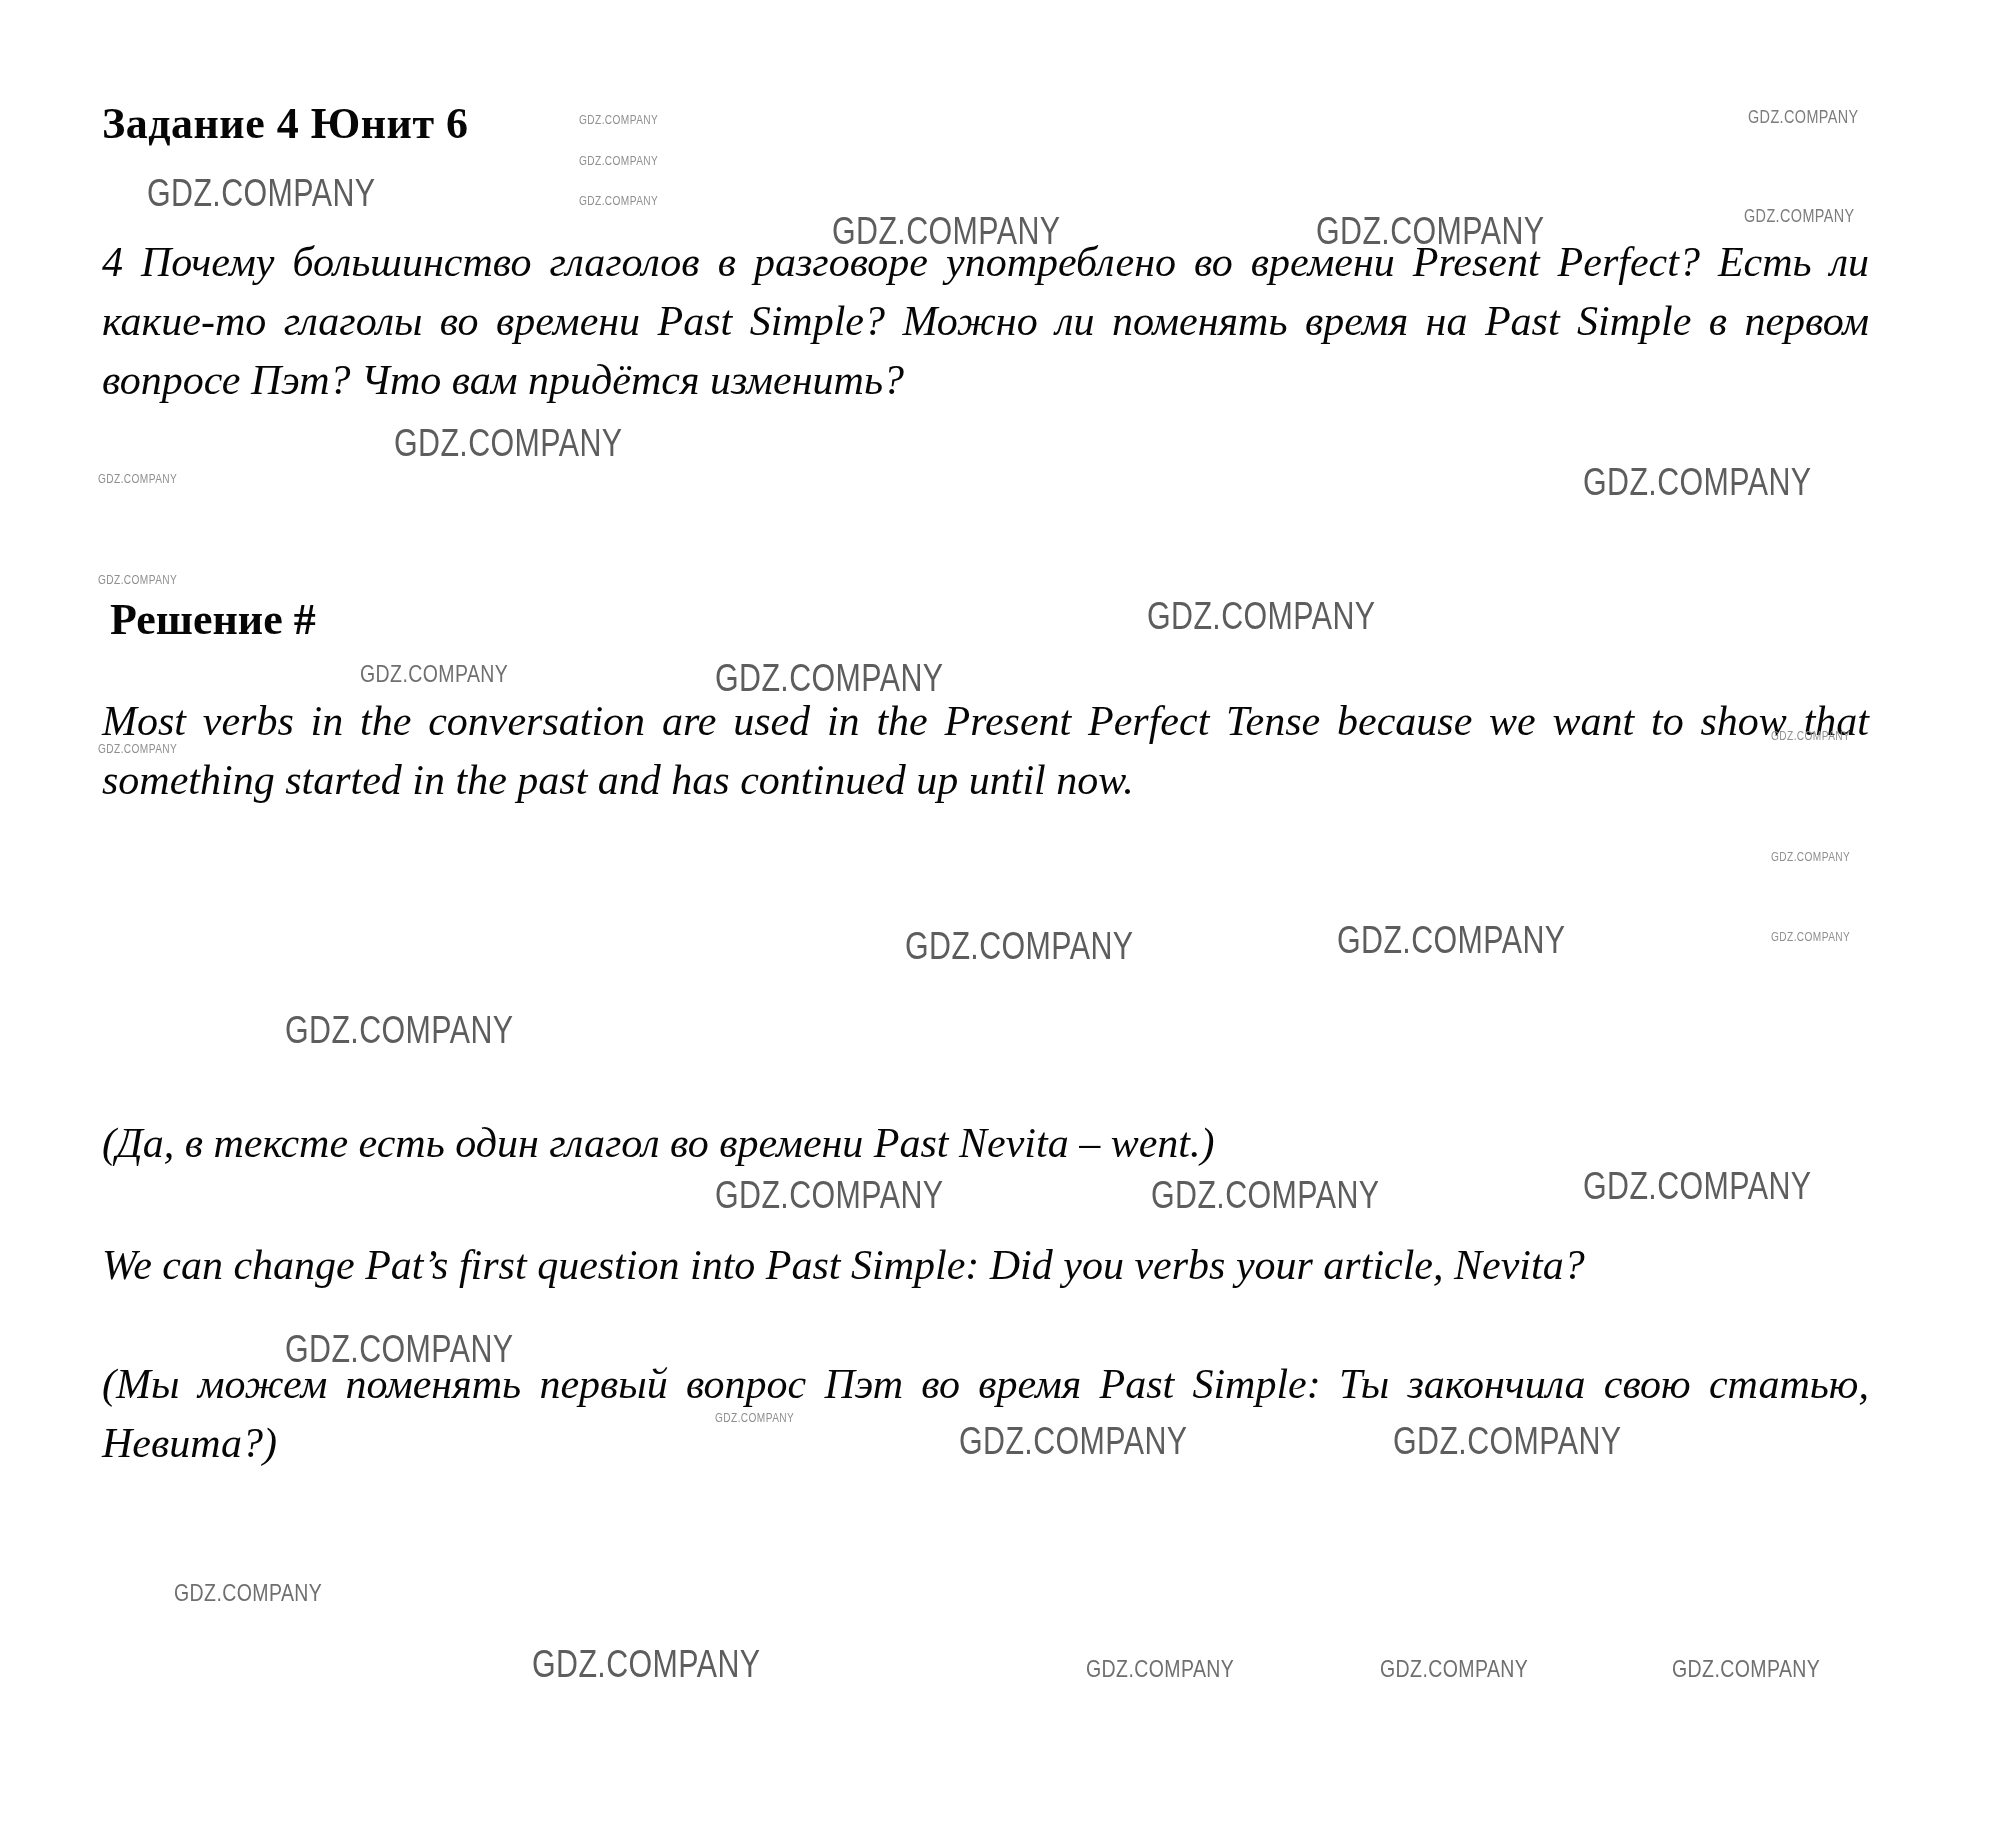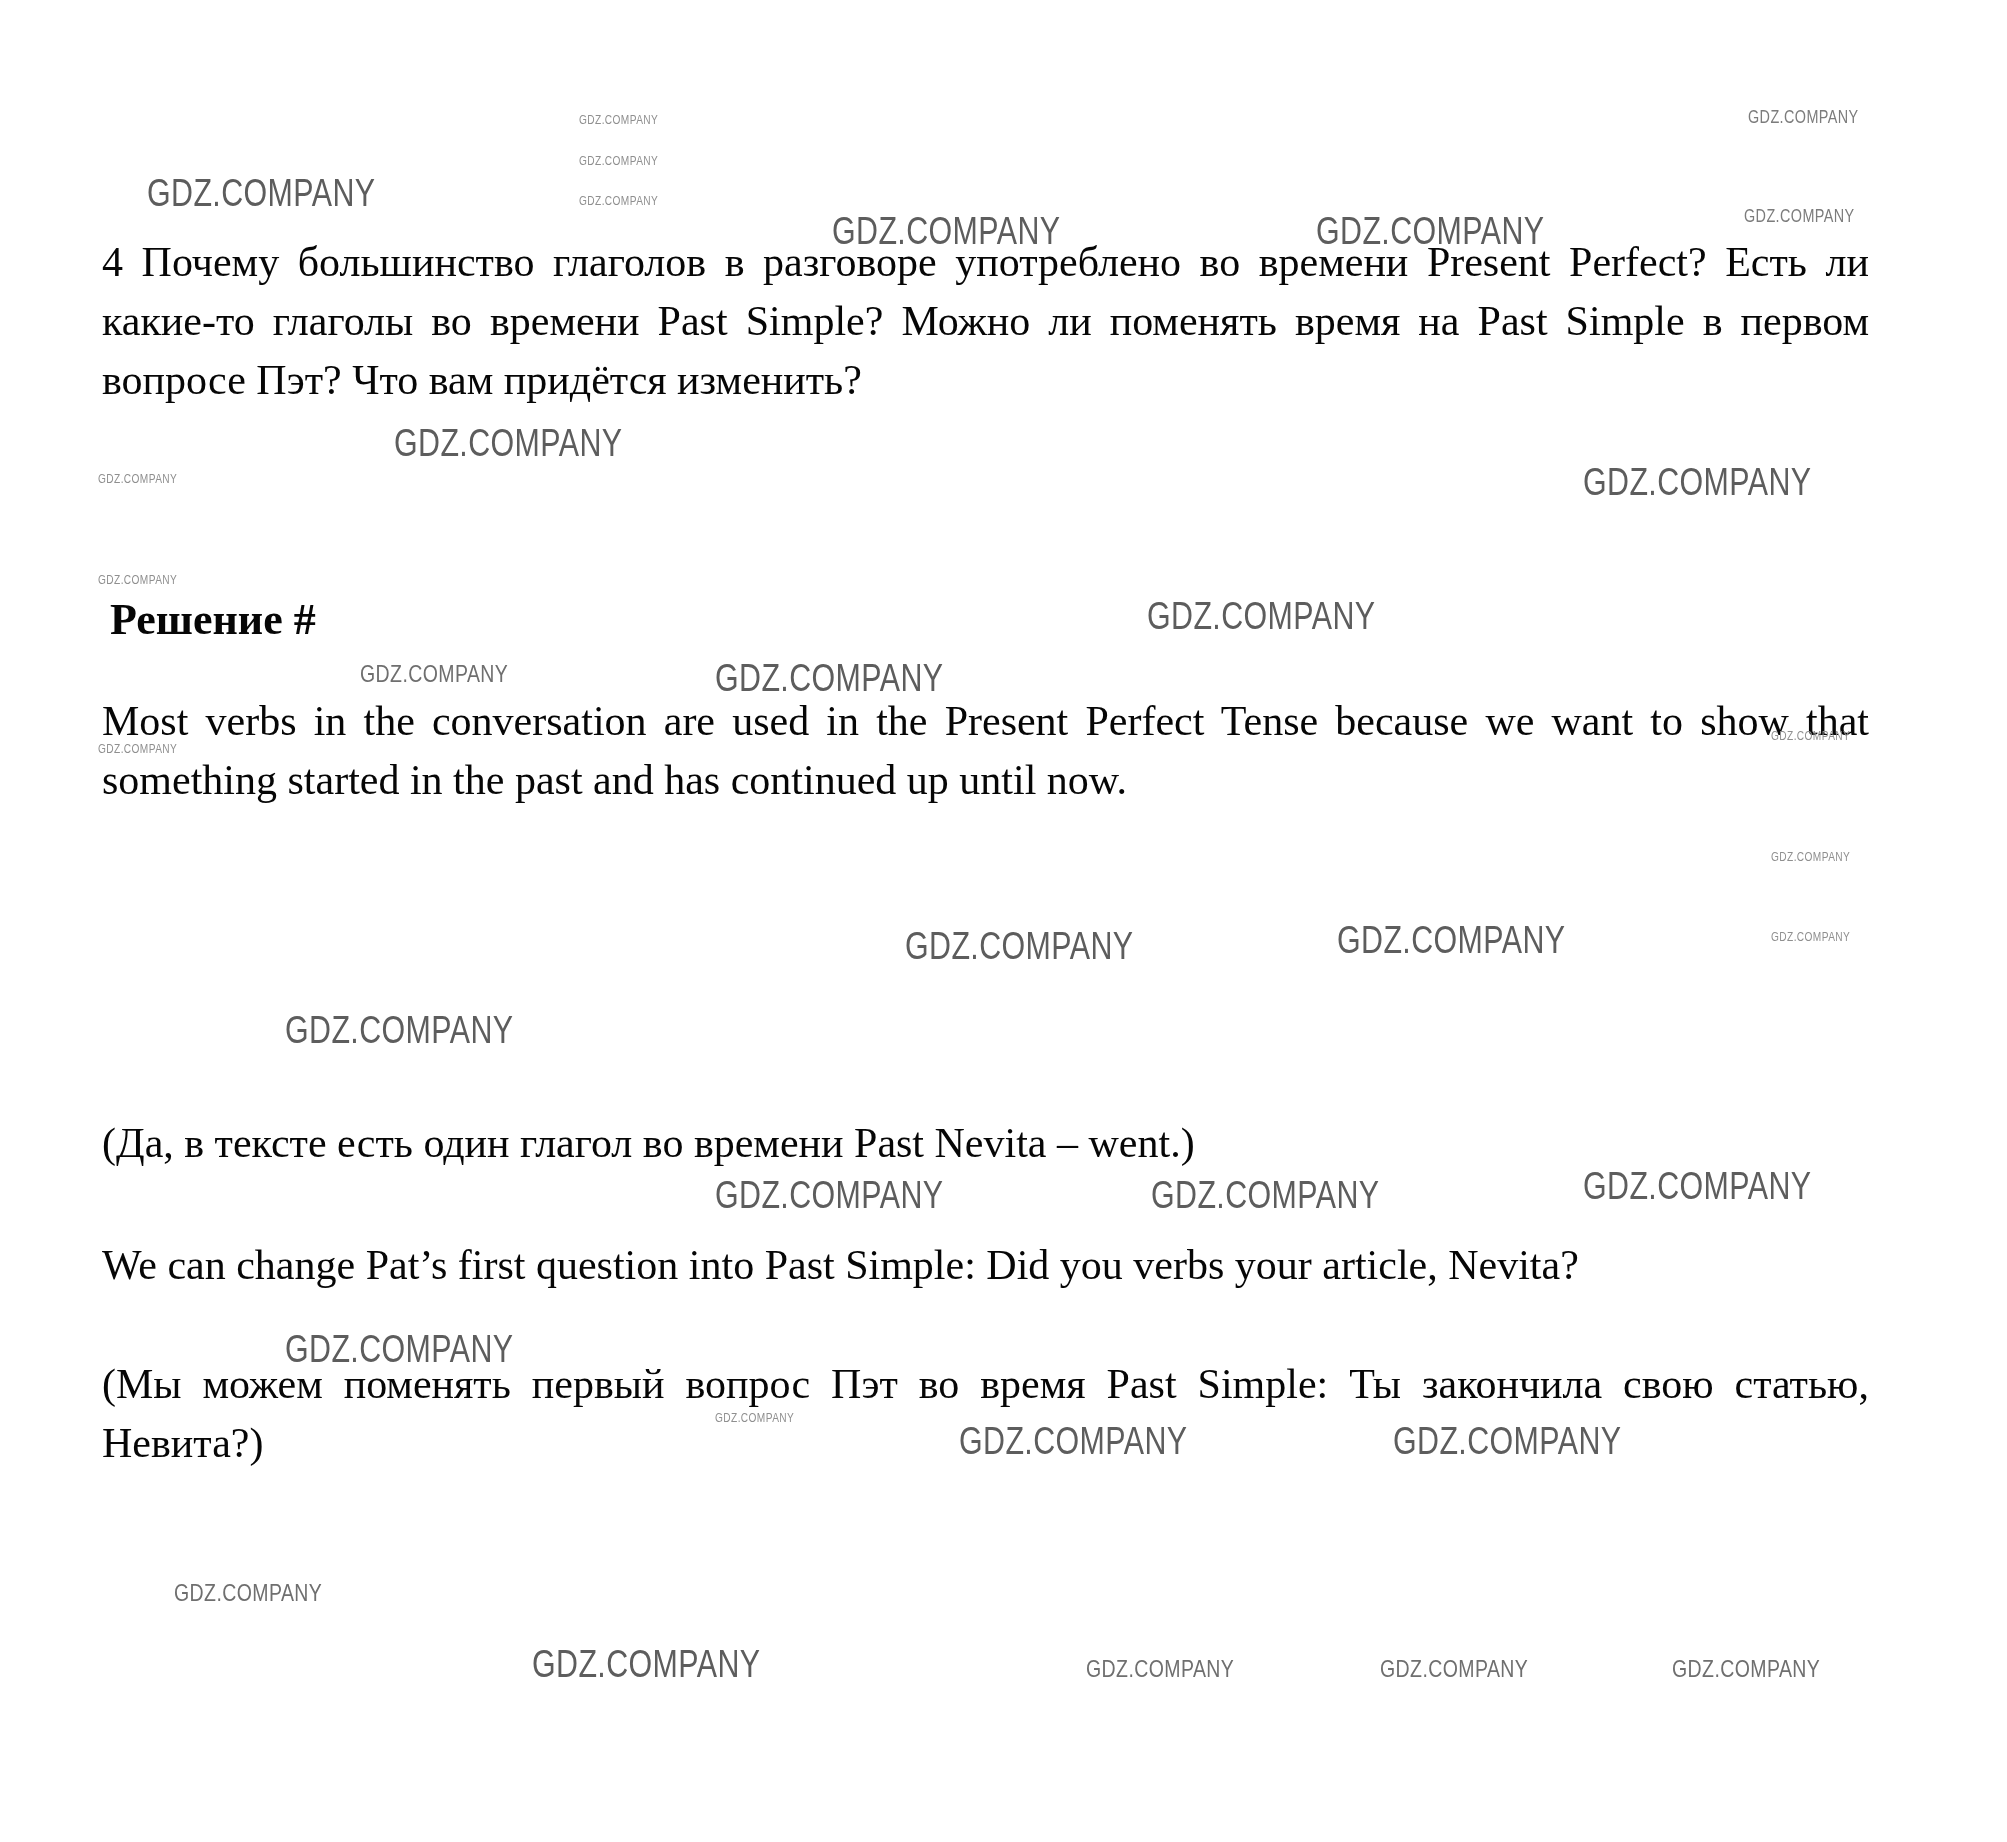--- a/index.html
+++ b/index.html
@@ -29,20 +29,21 @@
     font-size: 44px;
     font-weight: bold;
   }
   .para {
     position: absolute;
     left: 102px;
     width: 1767px;
     margin: 0;
     font-size: 42px;
     line-height: 59px;
+    font-style: italic;
   }
   .justify { text-align: justify; }
   .p-question { top: 233px; }
   .p-en1 { top: 692px; }
   .p-ru1 { top: 812px; }
   .p-en2 { top: 1057px; }
   .p-ru2 { top: 1114px; }
   .p-en3 { top: 1236px; }
   .p-ru3 { top: 1355px; }
   .p-en4 { top: 1539px; }
@@ -61,20 +62,21 @@
   .wm.lg { font-size: 38px; color: #5d5d5d; }
   .wm.md { font-size: 24.4px; color: #6f6f6f; }
   .wm.sm { font-size: 18px; color: #7c7c7c; }
   .wm.xs { font-size: 12.7px; color: #8f8f8f; }
 </style>
 </head>
 <body>
 
 <div class="page">
 
+  <h1 class="title">Задание 4 Юнит 6</h1>
 
   <p class="para justify p-question">4 Почему большинство глаголов в разговоре употреблено во времени Present Perfect? Есть ли какие-то глаголы во времени Past Simple? Можно ли поменять время на Past Simple в первом вопросе Пэт? Что вам придётся изменить?</p>
 
   <h2 class="heading">Решение #</h2>
 
   <p class="para justify p-en1">Most verbs in the conversation are used in the Present Perfect Tense because we want to show that something started in the past and has continued up until now.</p>
 
   <p class="para p-ru2">(Да, в тексте есть один глагол во времени Past Nevita – went.)</p>
 
   <p class="para justify p-en3">We can change Pat’s first question into Past Simple: Did you verbs your article, Nevita?</p>

